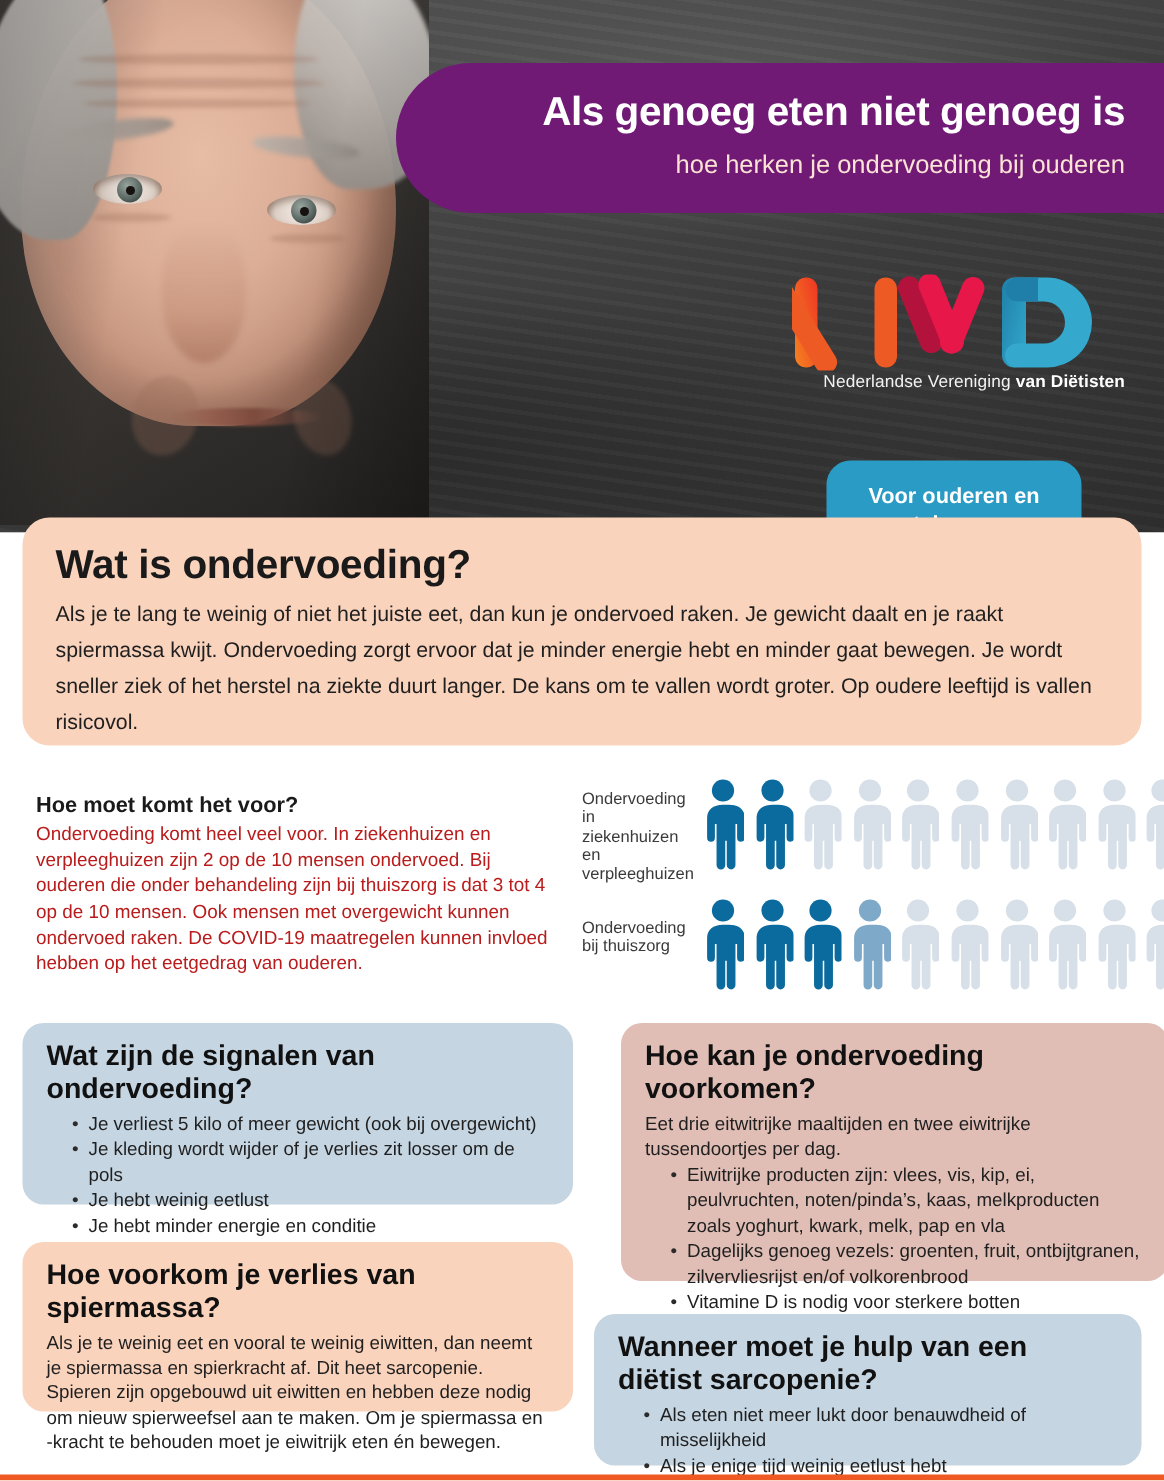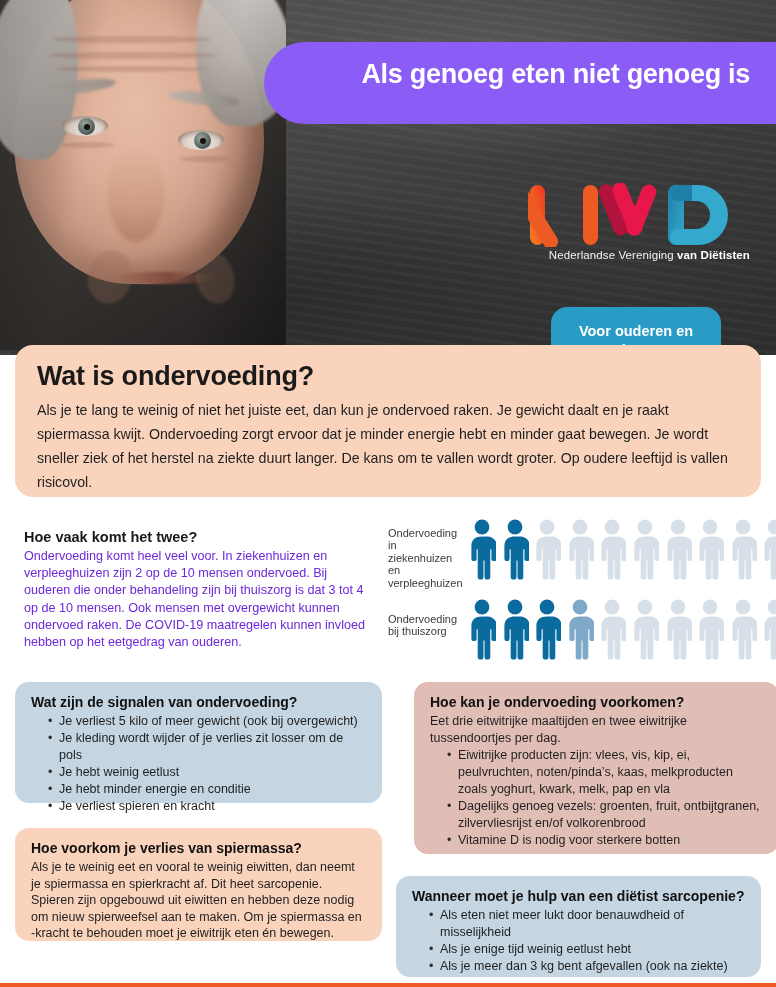--- a/index.html
+++ b/index.html
@@ -67,22 +67,22 @@
   .p-mouth{
     position:absolute;left:112px;top:272px;width:104px;height:12px;
     background:linear-gradient(90deg,rgba(150,96,82,0),#96604f 25%,#7d4b3e 55%,rgba(150,96,82,0));
     border-radius:50%;filter:blur(1.1px);
   }
   .p-wrinkle{position:absolute;background:rgba(150,105,86,.30);border-radius:50%;filter:blur(1.3px);}
   .p-shadow{position:absolute;inset:0;background:linear-gradient(100deg,rgba(0,0,0,.30) 0%,rgba(0,0,0,0) 32%,rgba(0,0,0,0) 70%,rgba(0,0,0,.26) 100%);}
 
   
   .titlebar{
-    position:absolute;left:264px;top:42px;width:512px;height:82px;
-    background:#8b5cf6;border-radius:50px 0 0 50px;
+    position:absolute;left:264px;top:42px;width:512px;height:100px;
+    background:#701a75;border-radius:50px 0 0 50px;
     box-sizing:border-box;padding:16px 26px 16px 42px;
   }
   .title-main{
     color:#fff;font-weight:bold;font-size:27px;line-height:32px;letter-spacing:-.3px;
     text-align:right;margin:0;
   }
   .title-sub{
     color:#fde3d6;font-size:17px;line-height:22px;text-align:right;margin:9px 0 0 0;
   }
 
@@ -107,37 +107,37 @@
   .intro{
     position:absolute;left:15px;top:345px;width:746px;height:152px;
     background:#fad3bd;border-radius:18px;box-sizing:border-box;padding:16px 22px 0 22px;
   }
   .intro h1{margin:0 0 6px 0;font-size:27px;font-weight:bold;letter-spacing:-.2px;color:#1a1a1a;}
   .intro p{margin:0;font-size:14.2px;line-height:24px;color:#1f1f1f;}
 
   
   .stats-text{position:absolute;left:24px;top:529px;width:350px;}
   .stats-text h2{margin:0 0 3px 0;font-size:14.5px;font-weight:bold;color:#1a1a1a;}
-  .stats-text p{margin:0;font-size:12.6px;line-height:17.2px;color:#6d28d9;}
+  .stats-text p{margin:0;font-size:12.6px;line-height:17.2px;color:#b91c1c;}
 
   .picto{position:absolute;left:388px;top:519px;width:380px;height:155px;}
   .picto-row{position:absolute;left:0;width:380px;height:68px;}
   .picto-row.r1{top:0;}
   .picto-row.r2{top:80px;}
   .picto-label{
     position:absolute;left:0;top:8px;width:76px;
     font-size:11px;line-height:12.4px;color:#3a3a3a;
   }
   .picto-row.r2 .picto-label{top:14px;}
   .picto-figs{position:absolute;left:80px;top:0;display:flex;gap:4.6px;}
   .fig{width:28px;height:62px;}
 
   
   .box{position:absolute;box-sizing:border-box;border-radius:14px;padding:12px 16px 10px 16px;}
-  .box h3{margin:0 0 3px 0;font-size:14px;font-weight:bold;color:#111;}
+  .box h3{margin:0 0 3px 0;font-size:19px;font-weight:bold;color:#111;}
   .box p{margin:0;font-size:12.5px;line-height:16.5px;color:#1f1f1f;}
   .box ul{margin:1px 0 0 0;padding:0 0 0 17px;list-style:none;}
   .box li{
     font-size:12.5px;line-height:16.9px;color:#1f1f1f;position:relative;padding-left:11px;
   }
   .box li:before{content:"•";position:absolute;left:0;top:0;color:#2b2b2b;}
   .box.blue{background:#c5d5e2;}
   .box.pink{background:#e0beb5;}
   .box.peach{background:#fad3bd;}
 
@@ -176,20 +176,21 @@
       <div class="p-wrinkle" style="left:56px;top:66px;width:150px;height:6px;"></div>
       <div class="p-wrinkle" style="left:62px;top:142px;width:52px;height:6px;"></div>
       <div class="p-wrinkle" style="left:180px;top:156px;width:50px;height:6px;"></div>
       <div class="p-wrinkle" style="left:88px;top:250px;width:44px;height:54px;transform:rotate(14deg);"></div>
       <div class="p-wrinkle" style="left:196px;top:252px;width:38px;height:52px;transform:rotate(-14deg);"></div>
       <div class="p-shadow"></div>
     </div>
 
     <div class="titlebar">
       <div class="title-main">Als genoeg eten niet genoeg is</div>
+      <div class="title-sub">hoe herken je ondervoeding bij ouderen</div>
     </div>
 
     <div class="logo">
       <svg width="222" height="64" viewBox="0 0 222 64">
         <defs>
           <linearGradient id="gN" x1="0" y1="1" x2="1" y2="0">
             <stop offset="0%" stop-color="#f58220"></stop>
               <stop offset="100%" stop-color="#ee3524"></stop>
           </linearGradient>
           <linearGradient id="gV" x1="0" y1="0" x2="1" y2="1">
@@ -226,21 +227,21 @@
       <div>mantelzorgers</div>
     </div>
   </div>
 
   <div class="intro">
     <h1>Wat is ondervoeding?</h1>
     <p>Als je te lang te weinig of niet het juiste eet, dan kun je ondervoed raken. Je gewicht daalt en je raakt spiermassa kwijt. Ondervoeding zorgt ervoor dat je minder energie hebt en minder gaat bewegen. Je wordt sneller ziek of het herstel na ziekte duurt langer. De kans om te vallen wordt groter. Op oudere leeftijd is vallen risicovol.</p>
   </div>
 
   <div class="stats-text">
-    <h2>Hoe vaak komt het twee?</h2>
+    <h2>Hoe moet komt het voor?</h2>
     <p>Ondervoeding komt heel veel voor. In ziekenhuizen en verpleeghuizen zijn 2 op de 10 mensen ondervoed. Bij ouderen die onder behandeling zijn bij thuiszorg is dat 3 tot 4 op de 10 mensen. Ook mensen met overgewicht kunnen ondervoed raken. De COVID-19 maatregelen kunnen invloed hebben op het eetgedrag van ouderen.</p>
   </div>
 
   <div class="picto">
     <div class="picto-row r1">
       <div class="picto-label">
         <div>Ondervoeding in</div>
         <div>ziekenhuizen en</div>
         <div>verpleeghuizen</div>
       </div>

